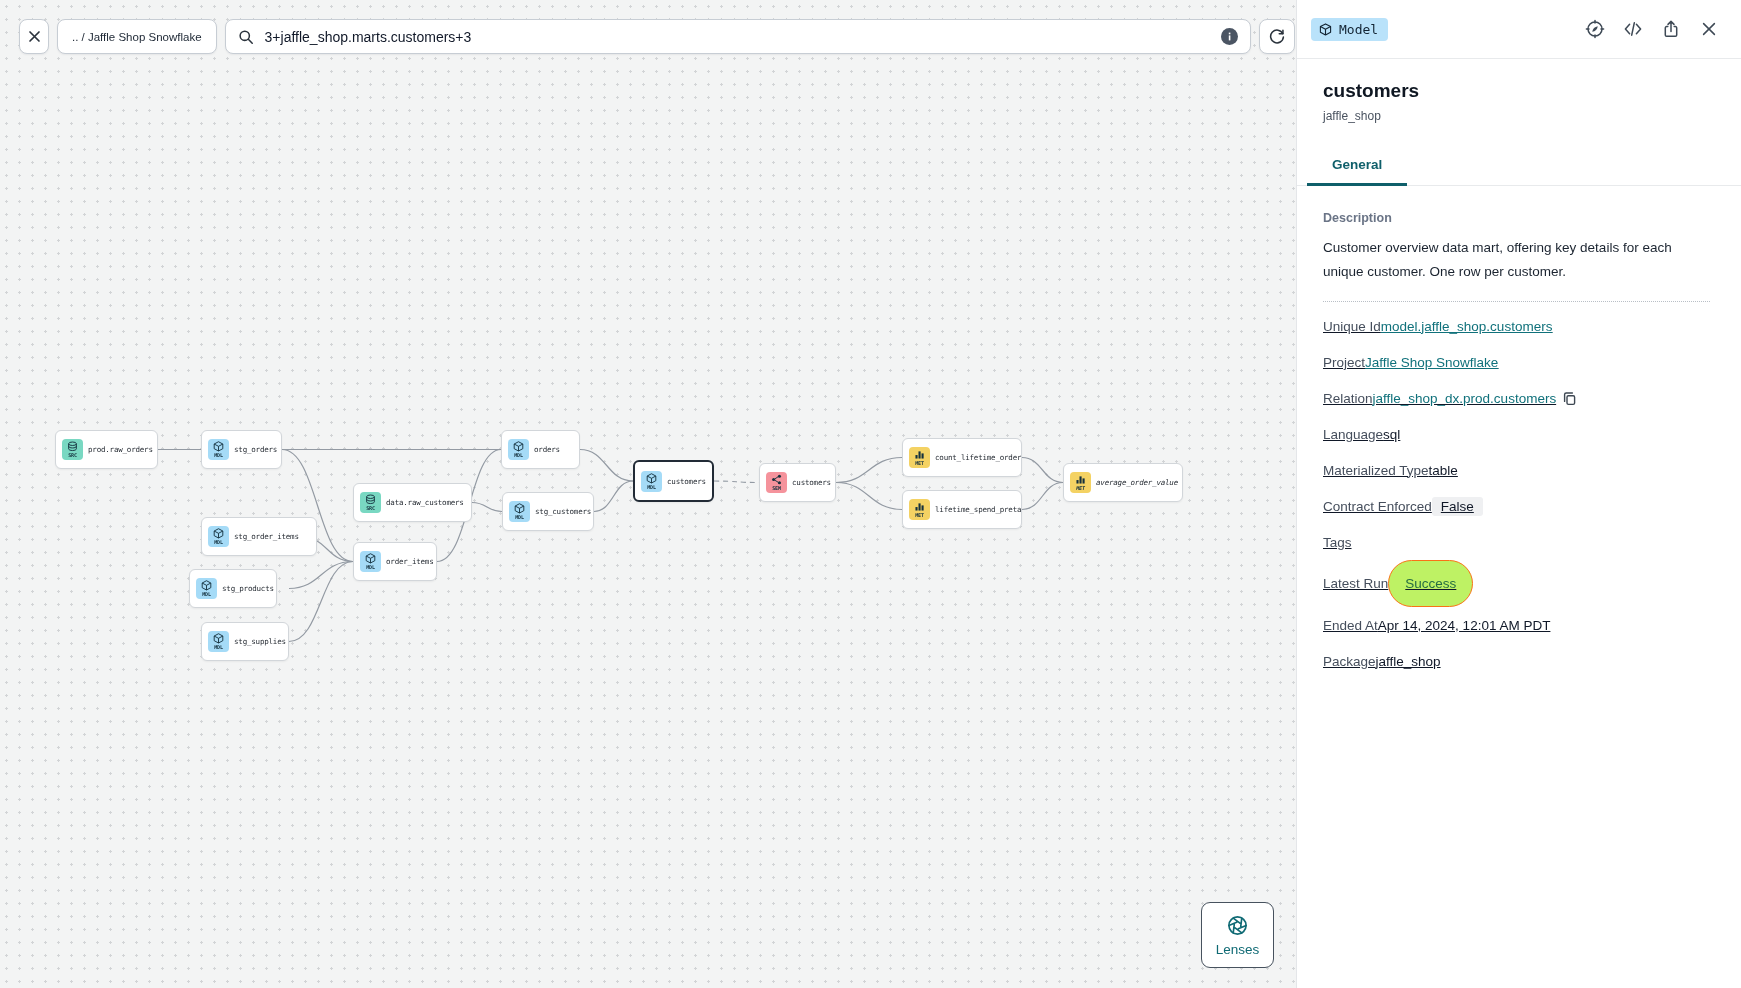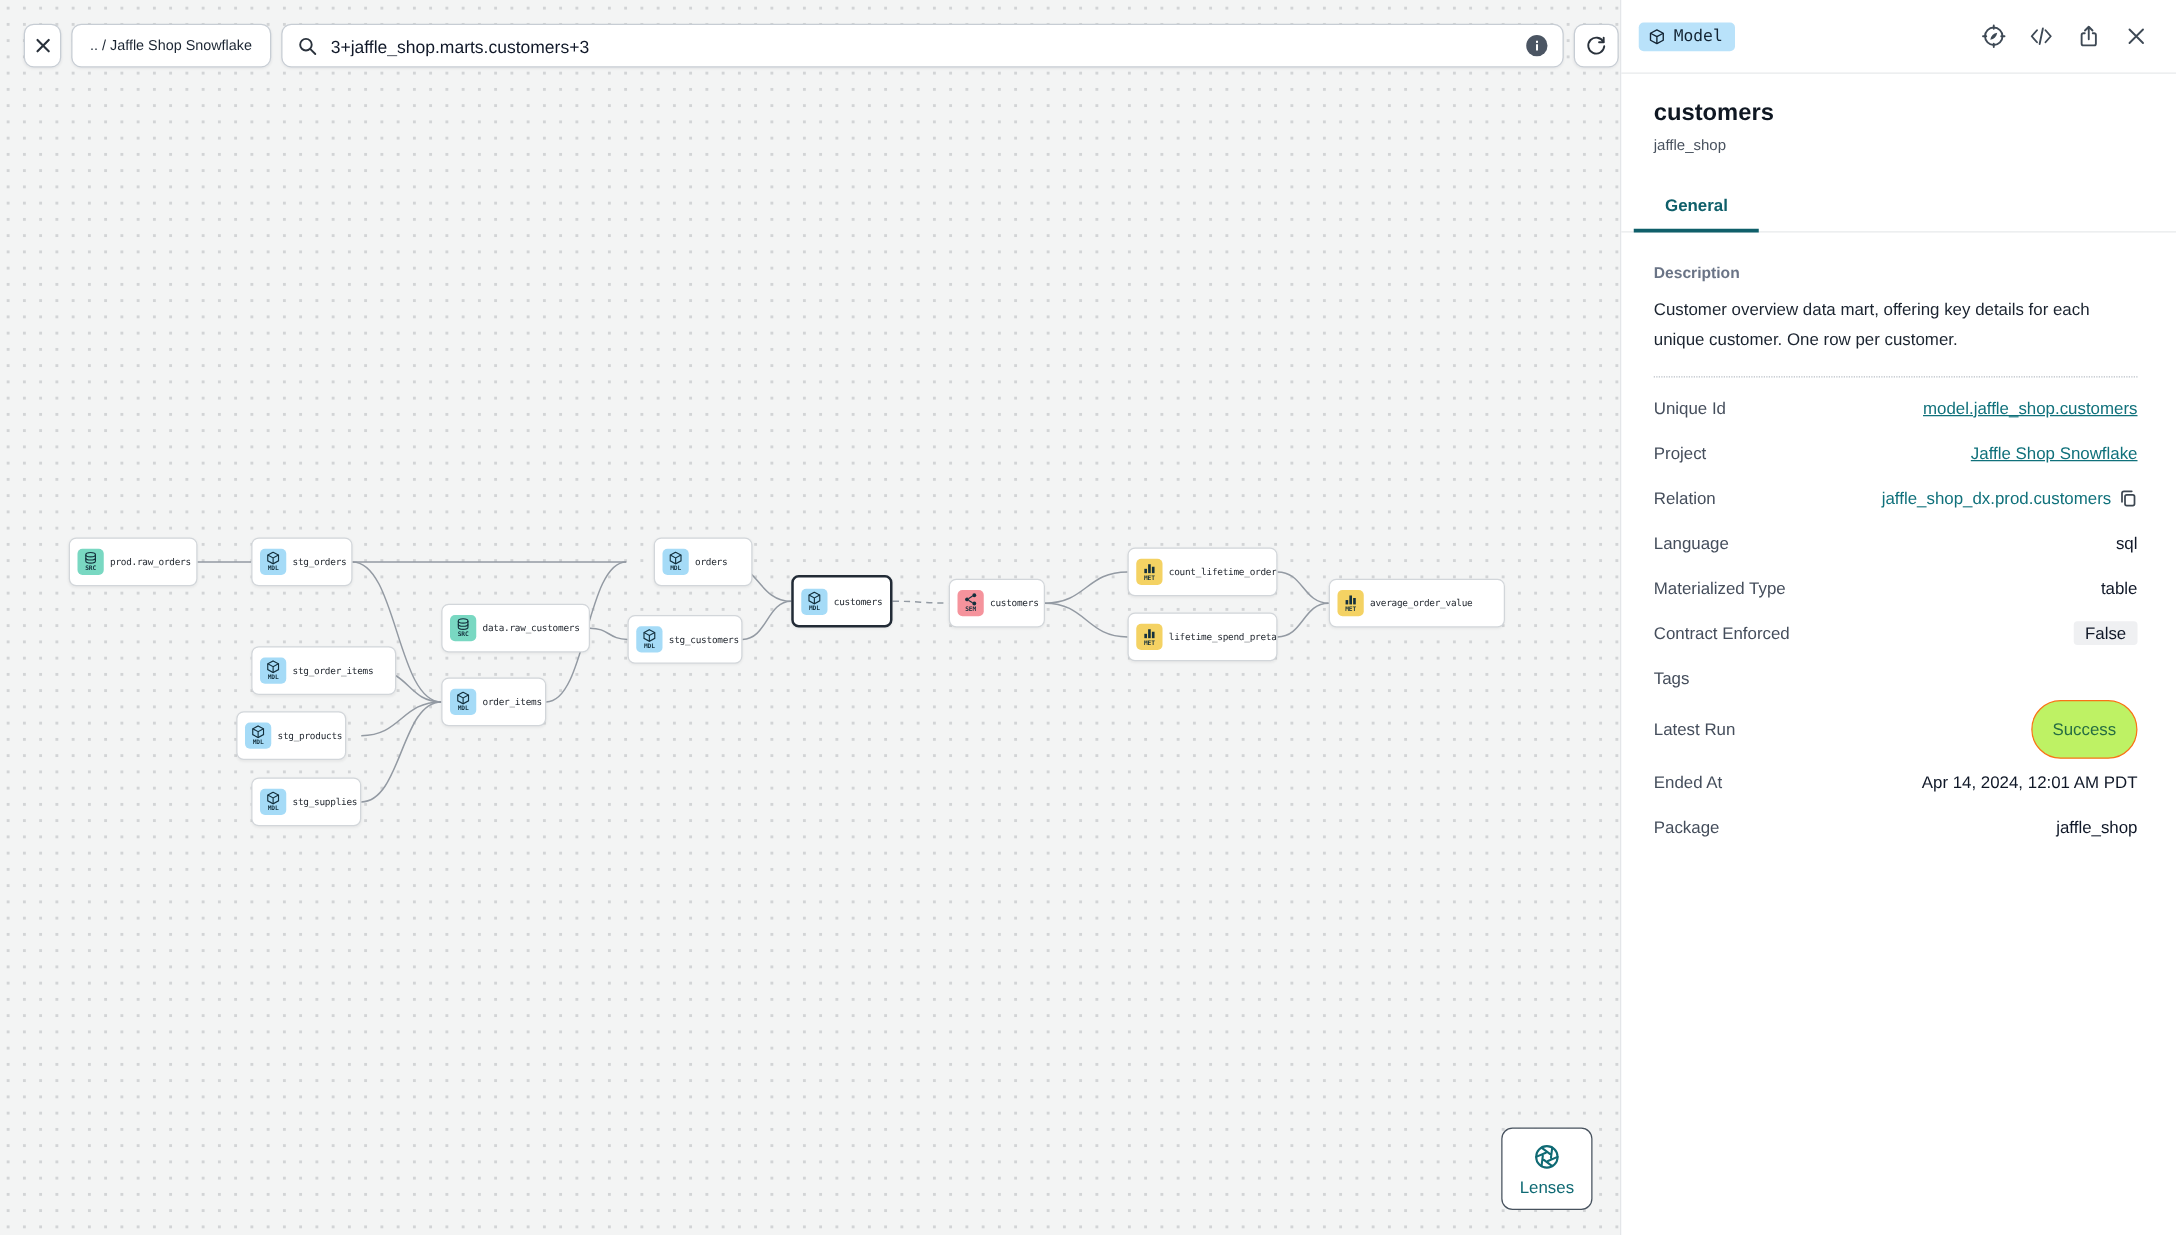--- a/index.html
+++ b/index.html
@@ -98,21 +98,21 @@
     border-bottom:3px solid #0f5f6a; margin-bottom:-1px; cursor:pointer;
   }
 
   .desc-label { margin-top:25px; font-size:12.5px; font-weight:bold; color:#6a7486; }
   .desc {
     margin-top:11px; font-size:13.5px; line-height:24px; color:#1b2430;
     padding-bottom:17px; border-bottom:1px dotted #b9bfc6;
   }
 
   .rows { margin-top:6px; }
-  .frow { display:flex; align-items:center; justify-content:space-between; min-height:36px; font-size:13.5px; }
+  .frow { display:flex; align-items:center; min-height:36px; font-size:13.5px;text-decoration:underline; }
   .frow .rl { color:#454e5c; flex:none; }
   .frow .rv { text-align:right; color:#101828; display:flex; align-items:center; gap:6px; justify-content:flex-end; }
   .rv a { color:#10717b; text-decoration:underline; cursor:pointer; }
   .rv .teal { color:#10717b; }
   .copy-btn { width:15px; height:15px; color:#3d4752; cursor:pointer; }
   .copy-btn svg { width:15px; height:15px; stroke:currentColor; fill:none; stroke-width:1.4; stroke-linejoin:round; stroke-linecap:round; }
   .badge-gray { background:#eff0f2; border-radius:3px; padding:2px 9px; }
   .badge-green {
     background:#bef264; border:1px solid #f97316; color:#266d42;
     border-radius:999px; padding:15px 16px; font-size:13.5px;
@@ -236,21 +236,21 @@
       <div class="node" style="left: 353px; top: 542px; width: 84px;">
         <div class="nk" style="background: rgb(165, 219, 247);">
           <svg viewBox="0 0 12 12">
             <path d="M6 0.8 L10.7 3.3 V8.4 L6 10.9 L1.3 8.4 V3.3 Z" fill="none" stroke="currentColor"></path>
             <path d="M1.3 3.3 L6 5.8 L10.7 3.3 M6 5.8 V10.9" fill="none" stroke="currentColor"></path>
           </svg>
           <span class="kl">MDL</span>
         </div>
         <span>order_items</span>
       </div>
-      <div class="node" style="left: 523px; top: 430px; width: 79px;">
+      <div class="node" style="left: 501px; top: 430px; width: 79px;">
         <div class="nk" style="background: rgb(165, 219, 247);">
           <svg viewBox="0 0 12 12">
             <path d="M6 0.8 L10.7 3.3 V8.4 L6 10.9 L1.3 8.4 V3.3 Z" fill="none" stroke="currentColor"></path>
             <path d="M1.3 3.3 L6 5.8 L10.7 3.3 M6 5.8 V10.9" fill="none" stroke="currentColor"></path>
           </svg>
           <span class="kl">MDL</span>
         </div>
         <span>orders</span>
       </div>
       <div class="node" style="left: 502px; top: 492px; width: 92px;">
@@ -300,21 +300,21 @@
         <div class="nk" style="background: rgb(244, 210, 99);">
           <svg viewBox="0 0 12 12">
             <rect x="1.6" y="6.6" width="2.3" height="3.8" fill="currentColor"></rect>
             <rect x="4.9" y="2.6" width="2.3" height="7.8" fill="currentColor"></rect>
             <rect x="8.2" y="4.8" width="2.3" height="5.6" fill="currentColor"></rect>
           </svg>
           <span class="kl">MET</span>
         </div>
         <span>lifetime_spend_pretax</span>
       </div>
-      <div class="node" style="left: 1063px; top: 463px; width: 141px;">
+      <div class="node" style="left: 1063px; top: 463px; width: 120px; font-style: italic;">
         <div class="nk" style="background: rgb(244, 210, 99);">
           <svg viewBox="0 0 12 12">
             <rect x="1.6" y="6.6" width="2.3" height="3.8" fill="currentColor"></rect>
             <rect x="4.9" y="2.6" width="2.3" height="7.8" fill="currentColor"></rect>
             <rect x="8.2" y="4.8" width="2.3" height="5.6" fill="currentColor"></rect>
           </svg>
           <span class="kl">MET</span>
         </div>
         <span>average_order_value</span>
       </div>

